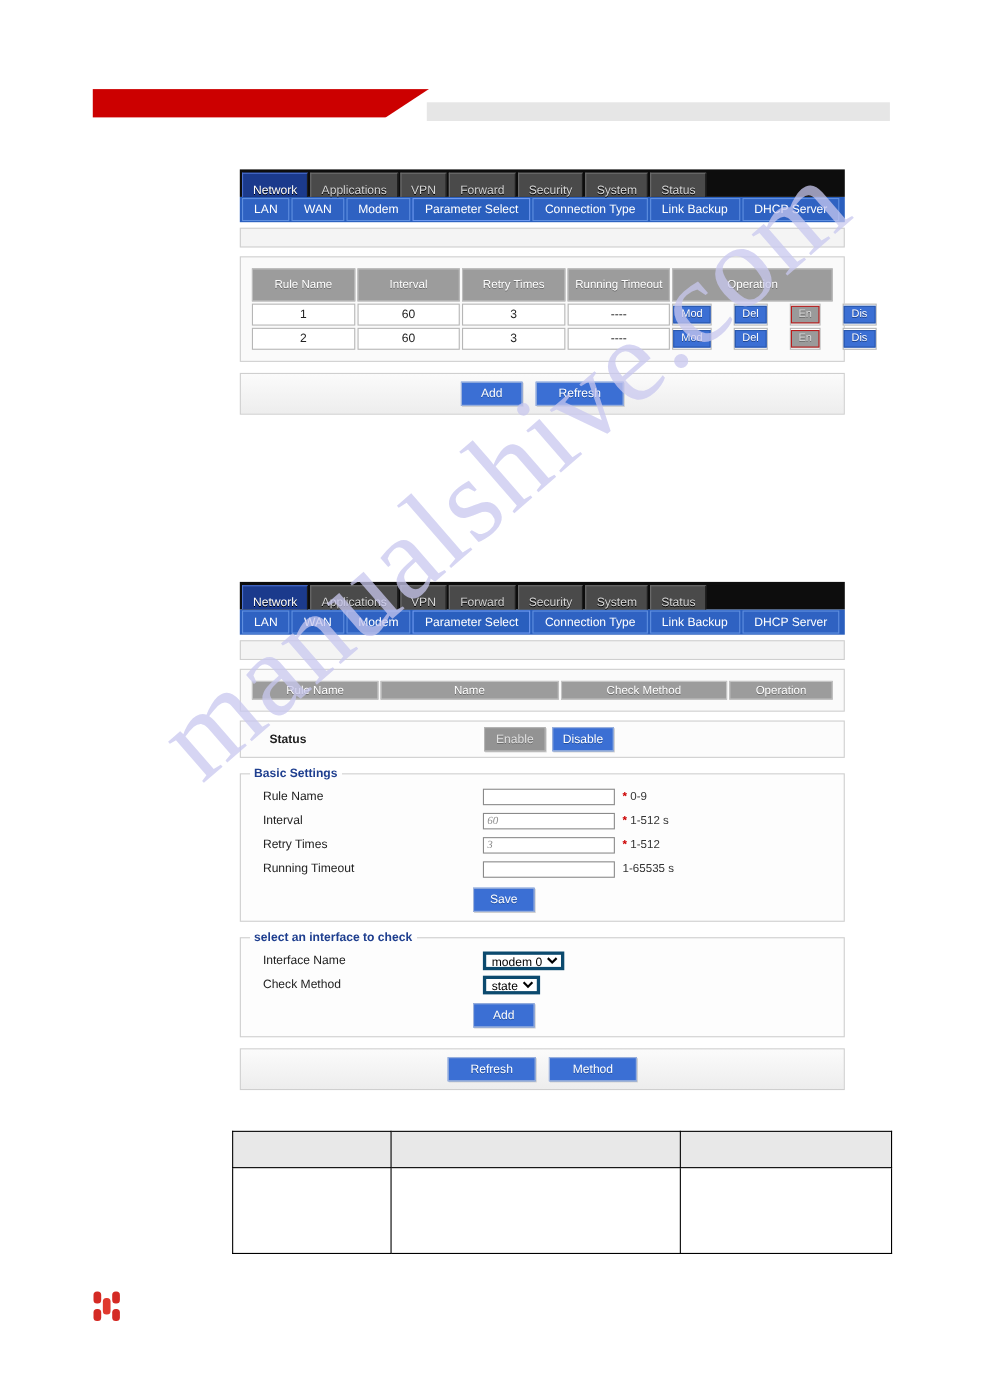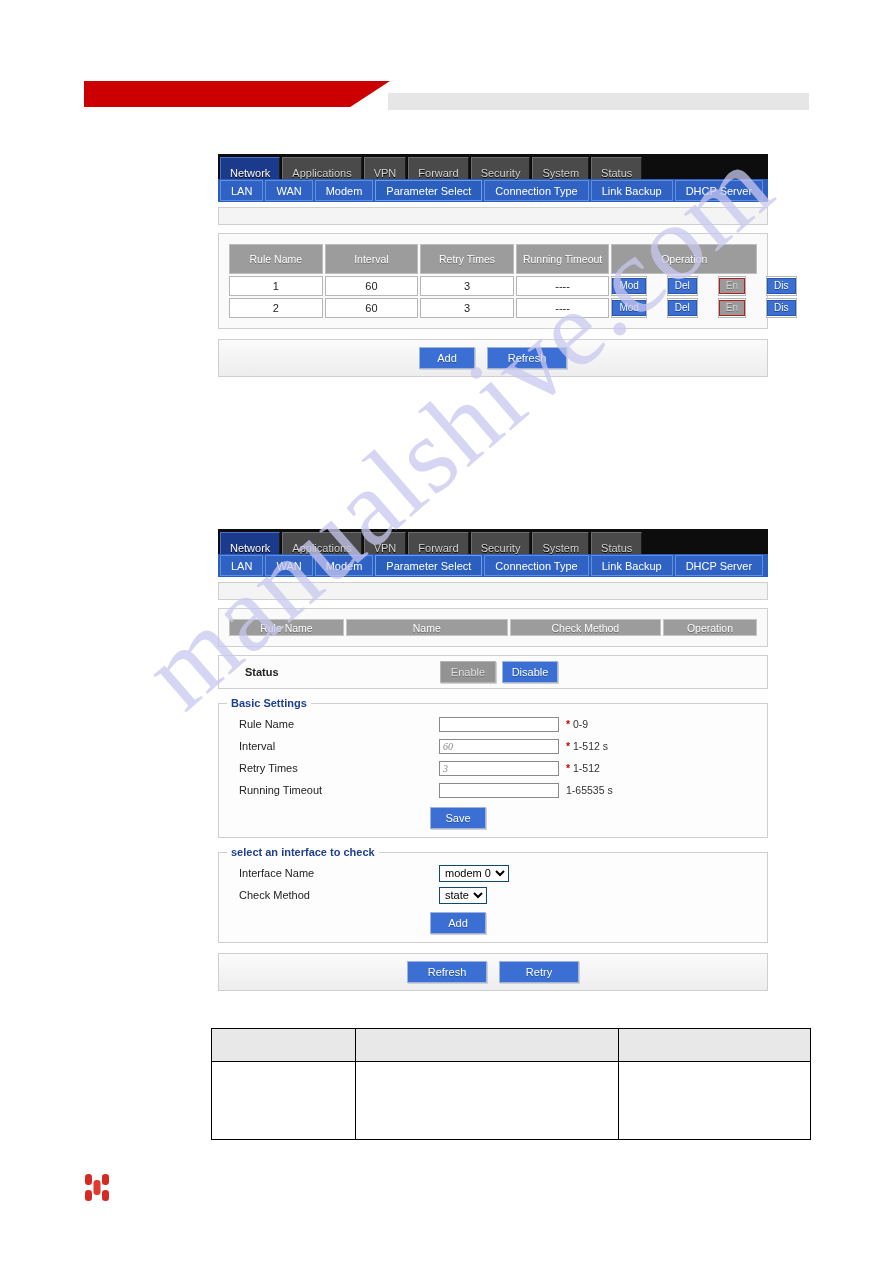--- a/index.html
+++ b/index.html
@@ -296,21 +296,21 @@
   .req { color: #cc0000; font-weight: bold; }
   .centerbtn {
     display: flex;
     justify-content: center;
     margin-top: 6px;
     padding-right: 70px;
   }
   select.sel {
     font-size: 11px;
     font-family: "Liberation Sans", sans-serif;
-    border: 1px solid #0c4a6e;
+    border: 3px solid #0c4a6e;
     background: #ffffff;
     height: 17px;
     padding: 0 1px;
   }
 
   
   #bottom-table {
     position: absolute;
     left: 211px; top: 1028px;
     width: 600px; height: 112px;
@@ -539,21 +539,21 @@
       </select>
     </div>
 
     <div class="centerbtn">
       <div class="btn">Add</div>
     </div>
   </fieldset>
 
   <div class="btnbar">
     <div class="btn wide">Refresh</div>
-    <div class="btn wide">Retry</div>
+    <div class="btn wide">Method</div>
   </div>
 </div>
 
 <table id="bottom-table">
   <tbody>
       <tr class="hd">
     <td style="width:24%"></td>
     <td style="width:44%"></td>
     <td style="width:32%"></td>
   </tr>

